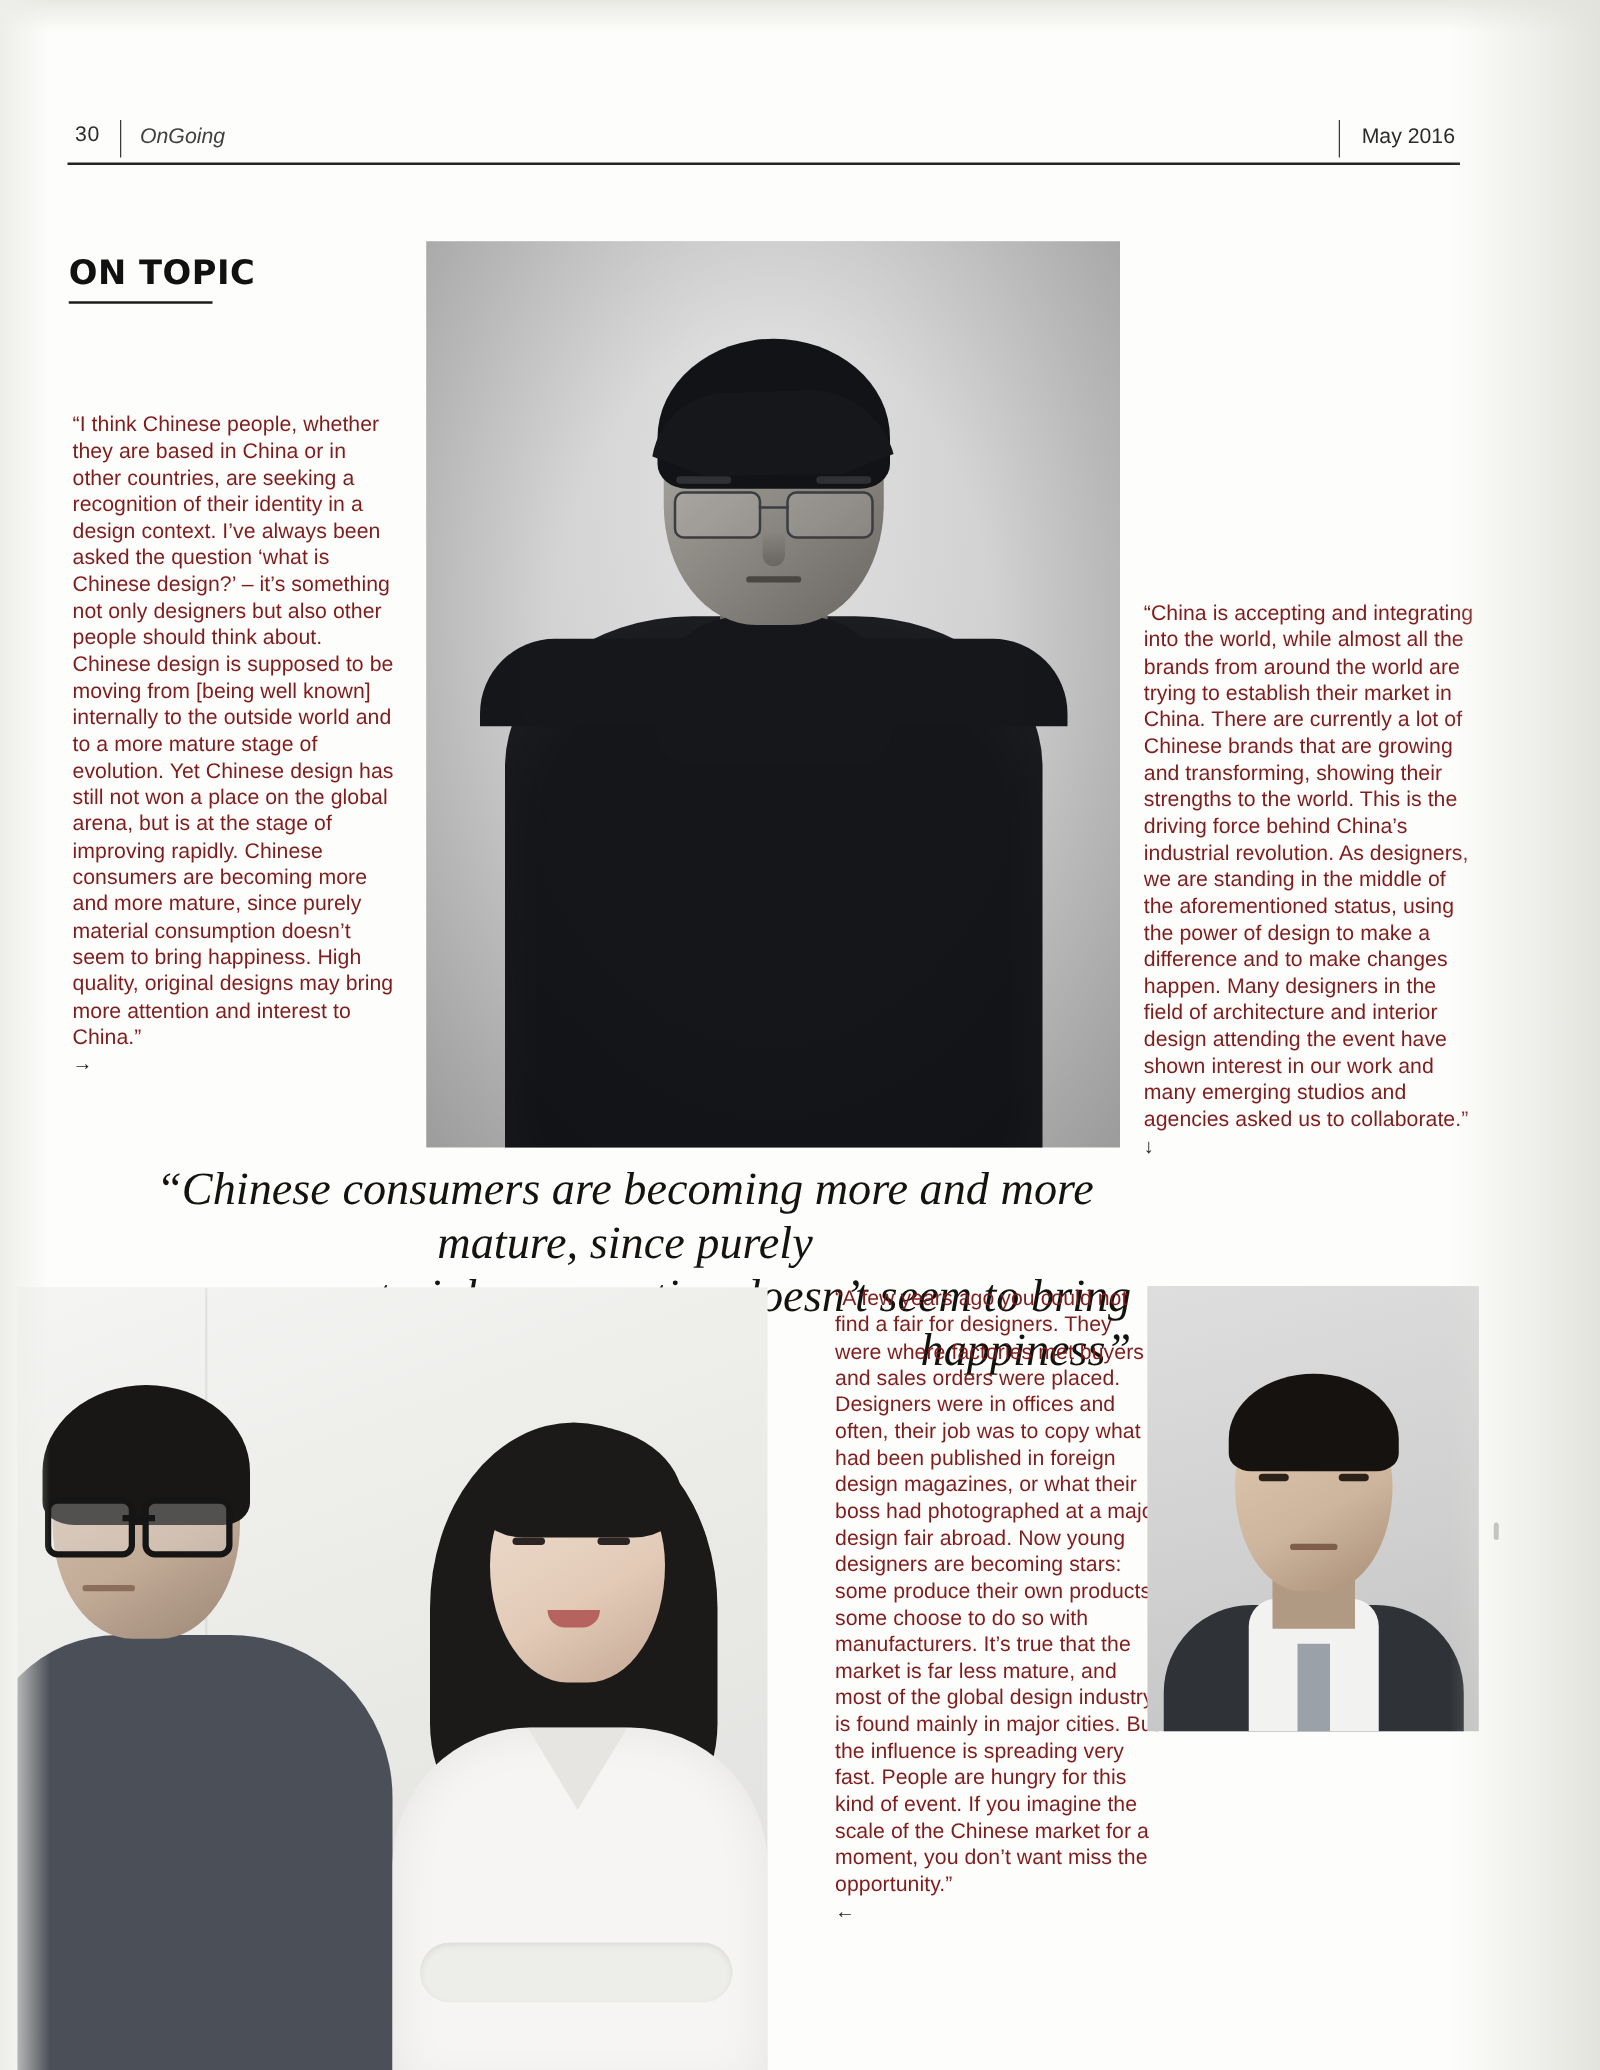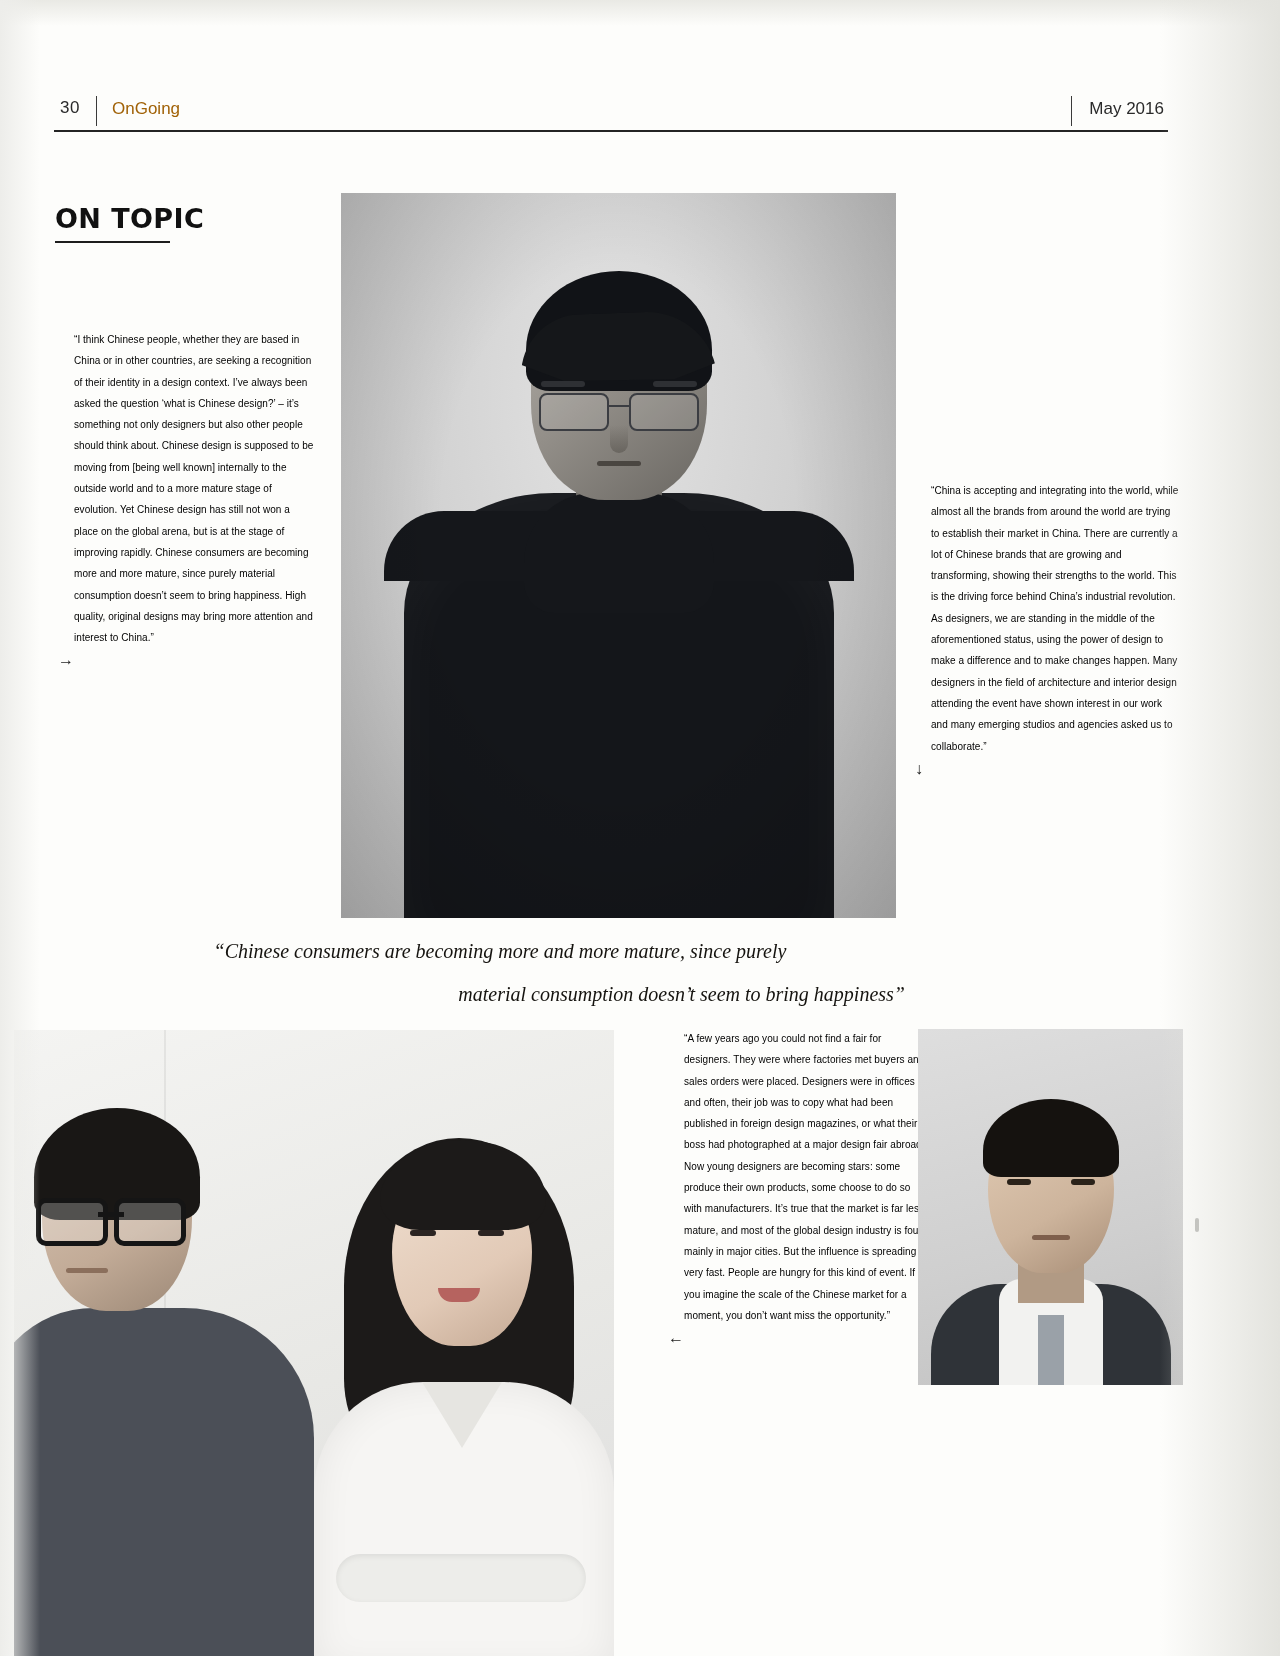--- a/index.html
+++ b/index.html
@@ -75,21 +75,22 @@
     top: -2px;
     width: 1px;
     height: 30px;
     background: #3a3a3a;
   }
   .runhead-section {
     position: absolute;
     left: 58px;
     top: 1px;
     font-size: 17px;
-    color: #a16207;
+    color: #404040;
+    font-style: italic;
   }
   .runhead-date {
     position: absolute;
     right: 4px;
     top: 1px;
     font-size: 17px;
     color: #2a2a2a;
   }
   .runhead-divider-right {
     position: absolute;
@@ -117,25 +118,24 @@
   }
   .ontopic-rule {
     margin-top: 9px;
     width: 115px;
     height: 2px;
     background: #1d1d1d;
   }
 
   
   .col-text {
-    font-size: 10px;
+    font-size: 17px;
     line-height: 21.3px;
-    color: #000000;
+    color: #7f1d1d;
     letter-spacing: 0.05px;
-    margin-left: 16px;
   }
   .col-left {
     position: absolute;
     left: 58px;
     top: 329px;
     width: 258px;
   }
   .credit {
     margin-top: 0;
     font-size: 15.1px;
@@ -319,21 +319,21 @@
   }
 
   
   .pullquote {
     position: absolute;
     left: 95px;
     top: 930px;
     width: 810px;
     font-family: "Liberation Serif", serif;
     font-style: italic;
-    font-size: 20px;
+    font-size: 37px;
     line-height: 43px;
     color: #15130f;
     text-align: center;
   }
   .pullquote .line2 { display: block; text-align: right; }
 
   
   .photo-pair {
     position: absolute;
     left: 14px;

